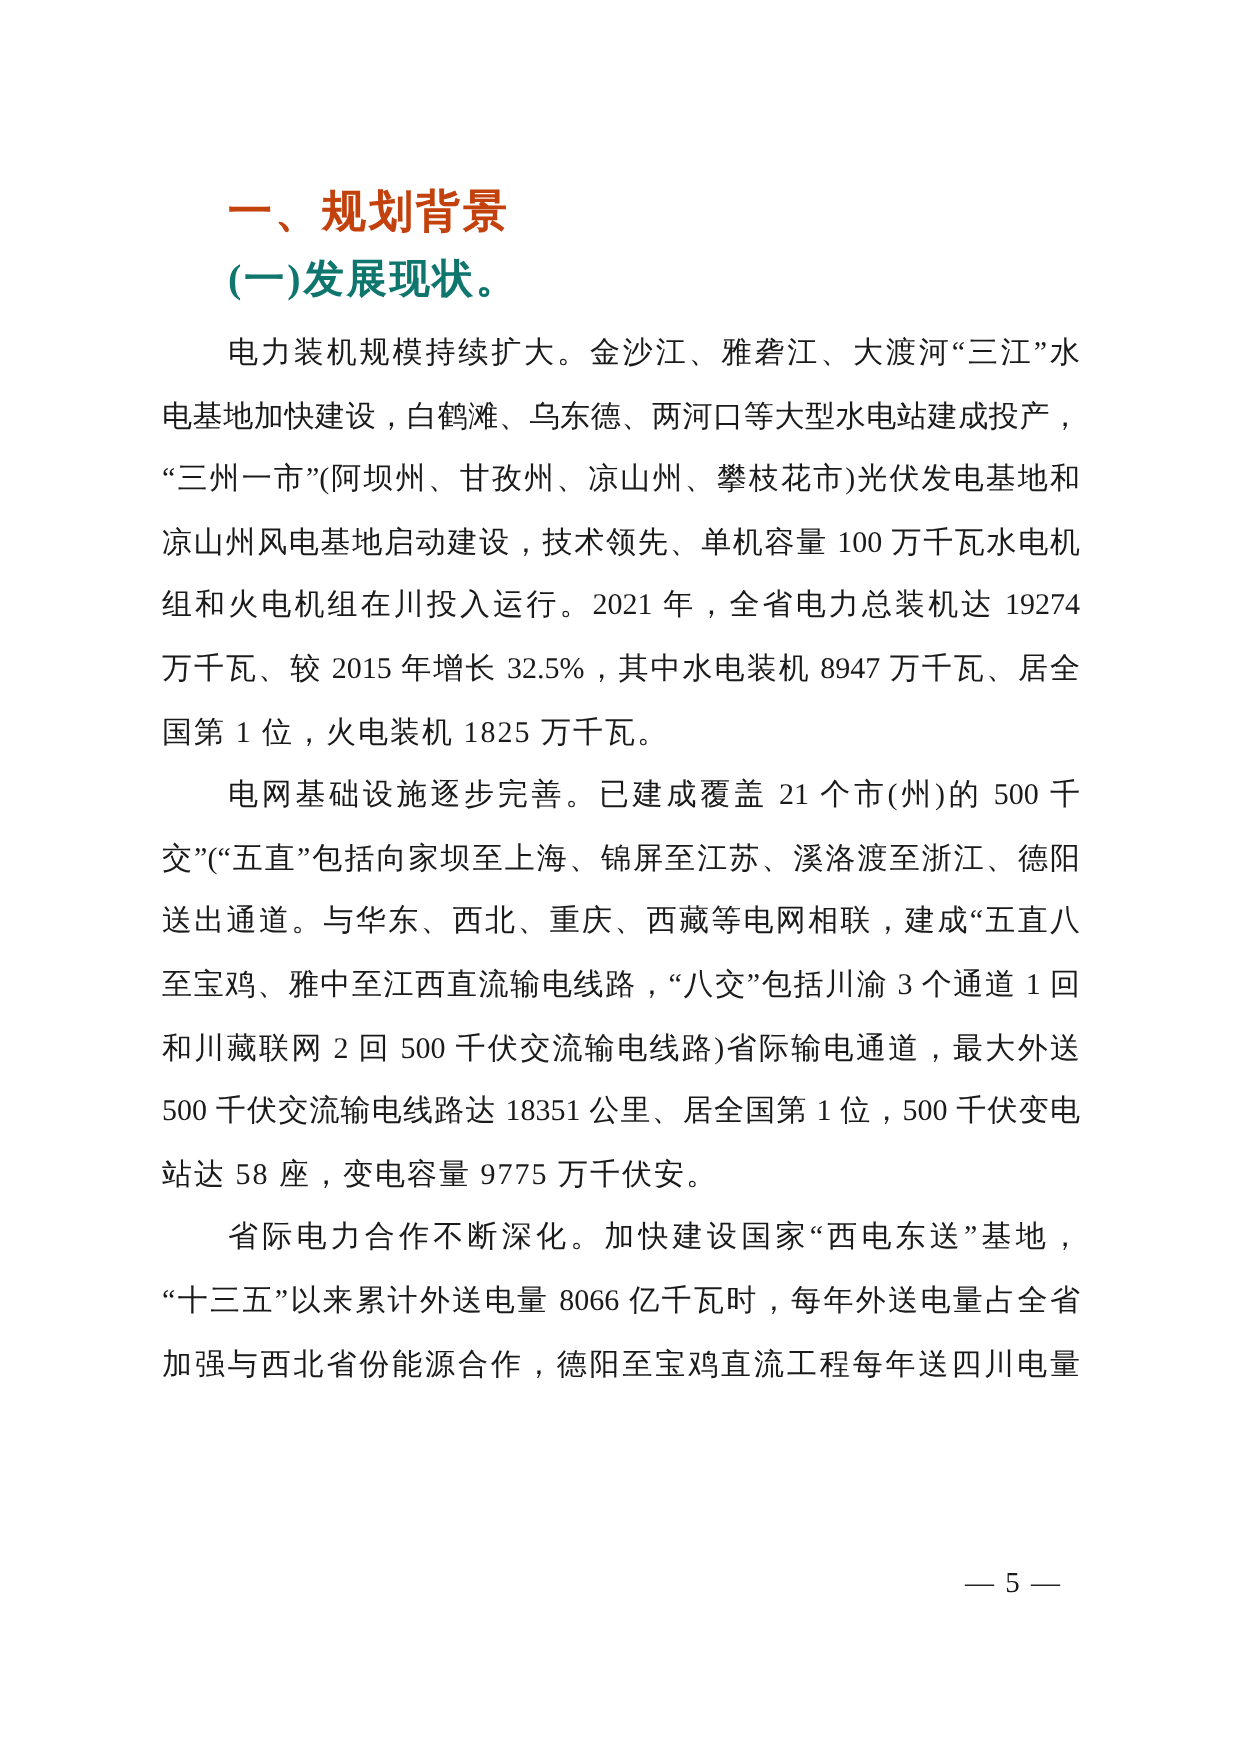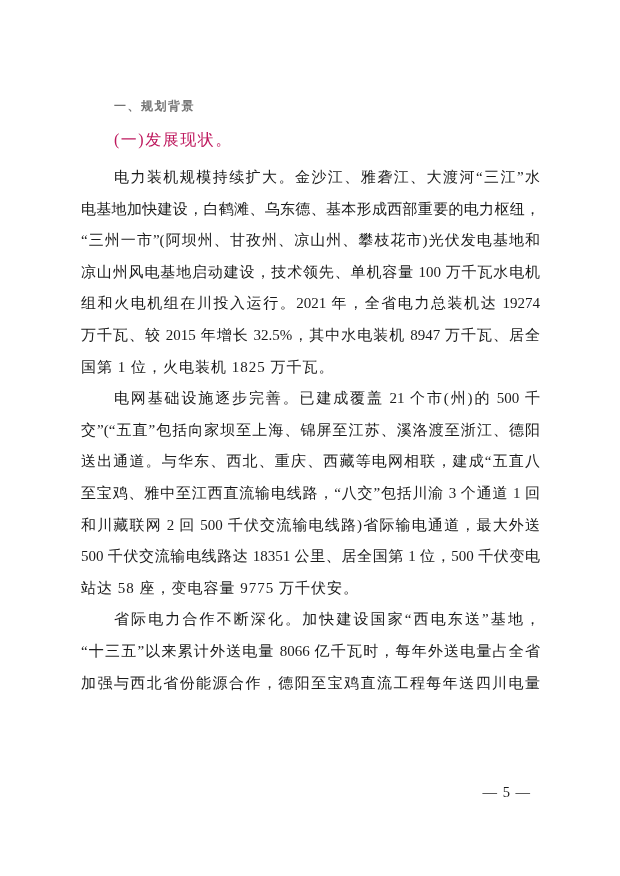--- a/index.html
+++ b/index.html
@@ -18,30 +18,31 @@
   .content{
     position:absolute;
     left:81px;top:97px;
     width:459px;
   }
   .h1{
     height:33px;line-height:18px;
     padding-left:33px;
     font-family:"Liberation Sans","DejaVu Sans",sans-serif;
     font-weight:bold;
-    font-size:12px;
+    font-size:22px;
     letter-spacing:1.5px;
-    color:#737373;
+    color:#c2410c;
   }
   .h2{
     height:32px;line-height:20px;
     padding-left:33px;
-    font-size:16px;
+    font-size:20px;
     letter-spacing:1.5px;
-    color:#be185d;
+    color:#0f766e;
+    font-weight:bold;
   }
   .paragraph{margin:0;padding:0;}
   .line{
     height:31.6px;
     line-height:31.6px;
     font-size:15px;
     text-align:justify;
     text-align-last:justify;
     text-justify:inter-character;
     color:#1a1a1a;
@@ -61,21 +62,21 @@
 <body>
 
 <div class="page">
   <div class="content">
 
     <div class="h1">一、规划背景</div>
     <div class="h2">(一)发展现状。</div>
 
     <div class="paragraph">
       <div class="line indent">电力装机规模持续扩大。金沙江、雅砻江、大渡河“三江”水</div>
-      <div class="line">电基地加快建设，白鹤滩、乌东德、基本形成西部重要的电力枢纽，</div>
+      <div class="line">电基地加快建设，白鹤滩、乌东德、两河口等大型水电站建成投产，</div>
       <div class="line">“三州一市”(阿坝州、甘孜州、凉山州、攀枝花市)光伏发电基地和</div>
       <div class="line">凉山州风电基地启动建设，技术领先、单机容量 100 万千瓦水电机</div>
       <div class="line">组和火电机组在川投入运行。2021 年，全省电力总装机达 19274</div>
       <div class="line">万千瓦、较 2015 年增长 32.5%，其中水电装机 8947 万千瓦、居全</div>
       <div class="line end">国第 1 位，火电装机 1825 万千瓦。</div>
     </div>
 
     <div class="paragraph">
       <div class="line indent">电网基础设施逐步完善。已建成覆盖 21 个市(州)的 500 千</div>
       <div class="line">交”(“五直”包括向家坝至上海、锦屏至江苏、溪洛渡至浙江、德阳</div>

